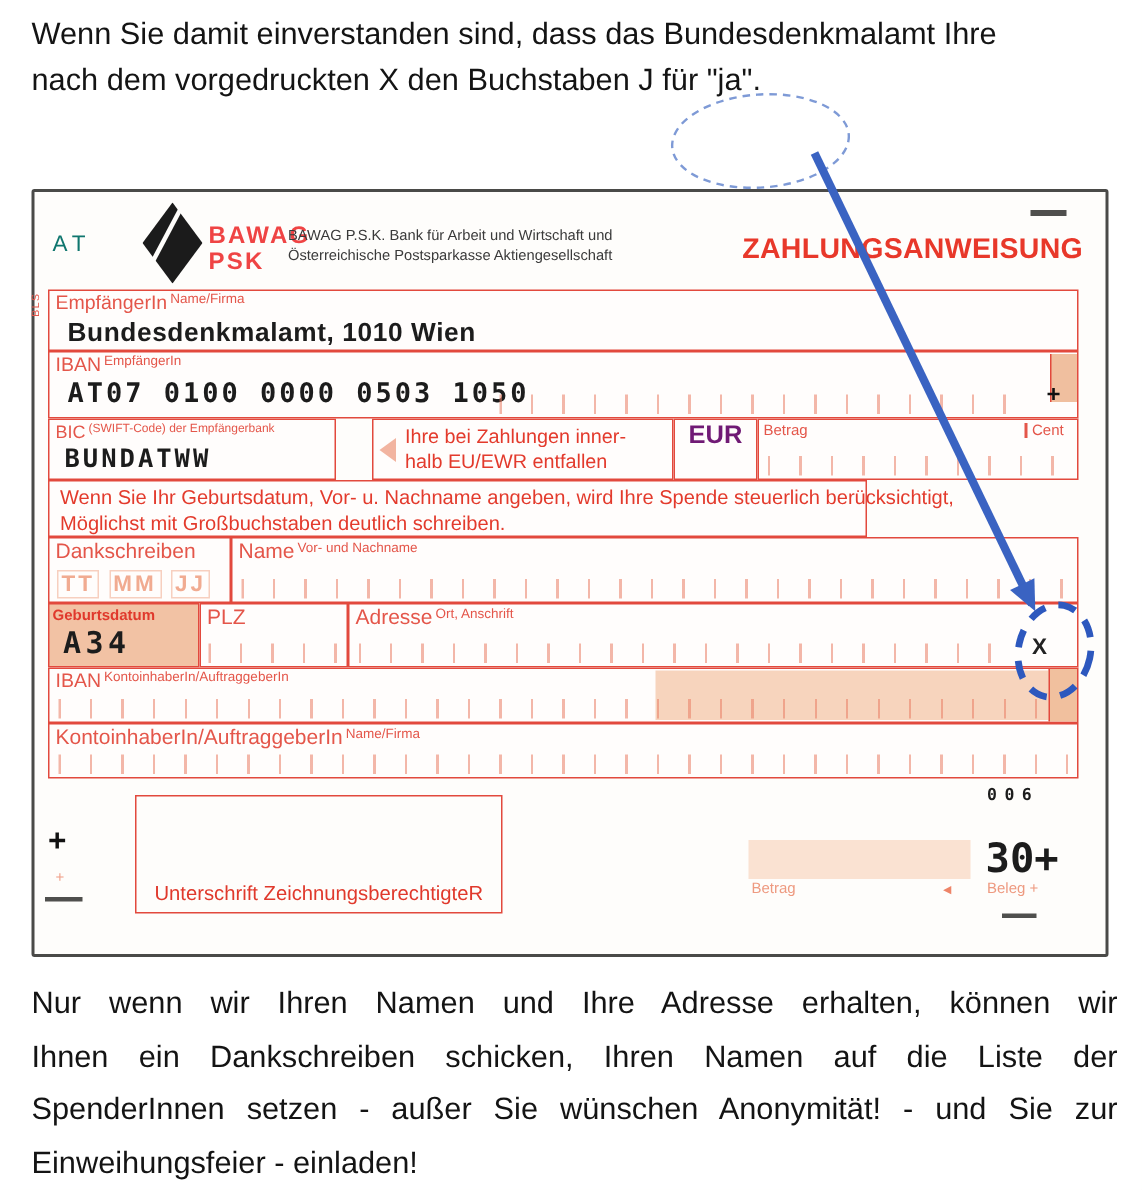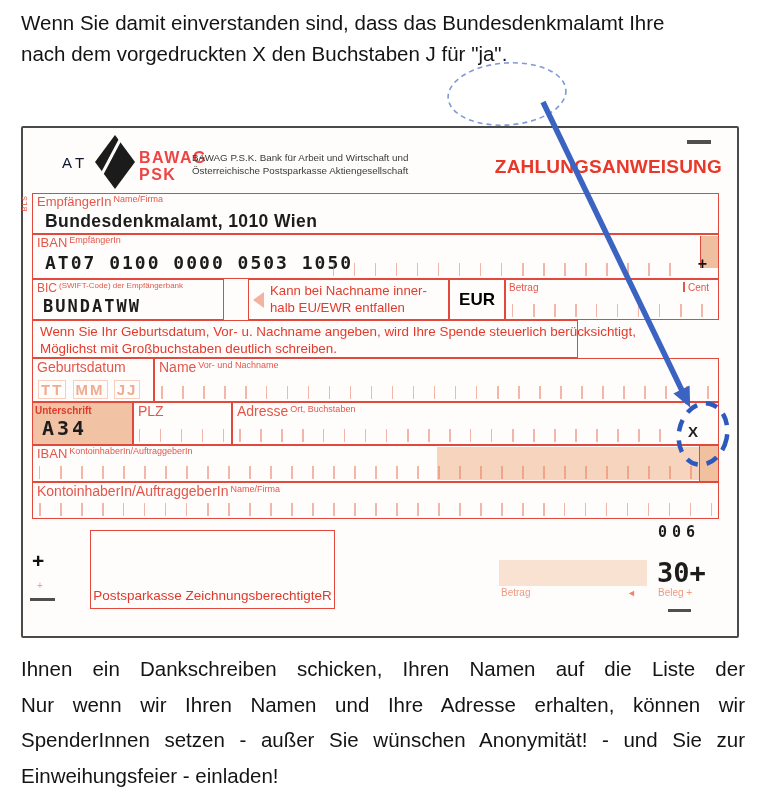--- a/index.html
+++ b/index.html
@@ -30,21 +30,21 @@
 
 <div id="page">
 
   <div class="para" id="para-top" style="top:7px;">
     <span class="ln">Wenn Sie damit einverstanden sind, dass das Bundesdenkmalamt Ihre</span>
     <span class="ln">nach dem vorgedruckten X den Buchstaben J für "ja".</span>
   </div>
 
   <div id="card">
 
-    <div class="val" style="left:12px;top:26px;font-size:15px;letter-spacing:4px;color:#0f172a;margin-left:27px;">AT</div>
+    <div class="val" style="left:12px;top:26px;font-size:15px;letter-spacing:4px;color:#0f766e;">AT</div>
 
     <svg style="position:absolute;left:72px;top:7px;" width="40" height="54" viewBox="0 0 40 54">
       <polygon points="20,0 40,27 20,54 0,27" fill="#1b1b1b"></polygon>
       <line x1="7" y1="39" x2="25" y2="5" stroke="#fefdfb" stroke-width="3"></line>
     </svg>
 
     <div style="position:absolute;left:116px;top:21px;font-weight:bold;font-size:16px;line-height:17px;letter-spacing:1.5px;color:#ef4444;">
       <div>BAWAG</div>
       <div>PSK</div>
     </div>
@@ -74,103 +74,103 @@
     </div>
 
     <div class="fld" style="left:9px;top:151px;width:192px;height:41px;">
       <div class="lbl" style="font-size:12px;"><span>BIC</span><span class="sup" style="font-size:8px;">(SWIFT-Code) der Empfängerbank</span></div>
       <div class="val mono" style="left:10px;top:16px;font-size:17px;letter-spacing:2px;">BUNDATWW</div>
     </div>
 
     <div class="fld" style="left:225px;top:151px;width:201px;height:41px;">
       <div style="position:absolute;left:4px;top:12px;width:0;height:0;border-right:11px solid #f2b4a0;border-top:8px solid transparent;border-bottom:8px solid transparent;"></div>
       <div class="redtext" style="position:absolute;left:21px;top:3px;font-size:13.2px;line-height:16.5px;">
-        <div>Kann bei Nachname inner-</div>
+        <div>Ihre bei Zahlungen inner-</div>
         <div>halb EU/EWR entfallen</div>
       </div>
     </div>
 
     <div class="fld" style="left:426px;top:151px;width:56px;height:41px;text-align:center;">
-      <div style="margin-top:10px;font-size:17px;font-weight:bold;color:#000000;">EUR</div>
+      <div style="margin-top:0;font-size:17px;font-weight:bold;color:#701a75;">EUR</div>
     </div>
 
     <div class="fld" style="left:482px;top:151px;width:214px;height:41px;">
       <div class="lbl" style="font-size:10px;left:3px;">Betrag</div>
       <div style="position:absolute;left:177px;top:2px;width:1.5px;height:10px;background:#e4564a;"></div>
       <div class="lbl" style="left:182px;font-size:10px;">Cent</div>
       <div class="comb" style="left:6px;right:6px;"></div>
     </div>
 
     <div class="fld" style="left:9px;top:192px;width:546px;height:38px;">
       <div class="redtext" style="position:absolute;left:7px;top:2px;font-size:13.4px;line-height:17px;white-space:nowrap;">
         <div>Wenn Sie Ihr Geburtsdatum, Vor- u. Nachname angeben, wird Ihre Spende steuerlich berücksichtigt,</div>
         <div>Möglichst mit Großbuchstaben deutlich schreiben.</div>
       </div>
     </div>
 
     <div class="fld" style="left:9px;top:230px;width:122px;height:44px;">
-      <div class="lbl" style="font-size:14px;">Geburtsdatum</div>
+      <div class="lbl" style="font-size:14px;">Dankschreiben</div>
       <div style="position:absolute;left:5px;bottom:3px;font-size:15px;font-weight:bold;color:rgba(238,150,118,.8);letter-spacing:2px;">
         <span style="border:1px solid rgba(238,150,118,.45);padding:0 2px;">TT</span>
         <span style="border:1px solid rgba(238,150,118,.45);padding:0 2px;">MM</span>
         <span style="border:1px solid rgba(238,150,118,.45);padding:0 2px;">JJ</span>
       </div>
     </div>
     <div class="fld" style="left:131px;top:230px;width:565px;height:44px;">
       <div class="lbl" style="font-size:14px;"><span>Name</span><span class="sup">Vor- und Nachname</span></div>
       <div class="comb" style="left:6px;right:6px;"></div>
     </div>
 
     <div class="fld" style="left:9px;top:274px;width:101px;height:43px;background:#f2c2a4;">
-      <div class="lbl" style="font-size:10px;font-weight:bold;color:#e0392c;left:2px;">Unterschrift</div>
+      <div class="lbl" style="font-size:10px;font-weight:bold;color:#e0392c;left:2px;">Geburtsdatum</div>
       <div class="val mono" style="left:9px;top:13px;font-size:20px;letter-spacing:3px;">A34</div>
     </div>
     <div class="fld" style="left:110px;top:274px;width:99px;height:43px;">
       <div class="lbl" style="font-size:14px;">PLZ</div>
       <div class="comb" style="left:5px;right:5px;"></div>
     </div>
     <div class="fld" style="left:209px;top:274px;width:487px;height:43px;">
-      <div class="lbl" style="font-size:14px;"><span>Adresse</span><span class="sup">Ort, Buchstaben</span></div>
+      <div class="lbl" style="font-size:14px;"><span>Adresse</span><span class="sup">Ort, Anschrift</span></div>
       <div class="comb" style="left:6px;right:45px;"></div>
       <div class="val" style="right:20px;bottom:4px;font-size:15px;font-weight:bold;color:#222;">X</div>
     </div>
 
     <div class="fld" style="left:9px;top:354px;width:687px;height:37px;">
       <div class="lbl" style="font-size:14px;"><span>KontoinhaberIn/AuftraggeberIn</span><span class="sup">Name/Firma</span></div>
       <div class="comb" style="left:6px;right:6px;"></div>
     </div>
 
     <div class="fld" style="left:9px;top:317px;width:687px;height:37px;">
       <div class="shade" style="left:404px;top:1px;bottom:1px;right:19px;"></div>
       <div class="shade" style="right:0;top:0;bottom:0;width:18px;background:#f1c09e;border-left:1.5px solid #e2493d;"></div>
       <div class="lbl"><span>IBAN</span><span class="sup">KontoinhaberIn/AuftraggeberIn</span></div>
       <div class="comb" style="left:6px;right:24px;"></div>
     </div>
 
-    <div class="val mono" style="left:635px;top:395px;font-size:15px;letter-spacing:5px;">006</div>
+    <div class="val mono" style="left:635px;top:395px;font-size:11px;letter-spacing:5px;">006</div>
 
     <div class="val" style="left:9px;top:421px;font-size:21px;font-weight:bold;color:#111;">+</div>
     <div class="val" style="left:14px;top:452px;font-size:10px;color:#f0a08a;">+</div>
     <div class="regmark" style="left:7px;top:470px;width:25px;height:3px;"></div>
 
     <div style="position:absolute;left:67px;top:402px;width:245px;height:79px;border:1.5px solid #e2493d;box-sizing:border-box;">
-      <div style="position:absolute;bottom:5px;width:100%;text-align:center;font-size:13.5px;color:#e0392c;">Postsparkasse ZeichnungsberechtigteR</div>
+      <div style="position:absolute;bottom:5px;width:100%;text-align:center;font-size:13.5px;color:#e0392c;">Unterschrift ZeichnungsberechtigteR</div>
     </div>
 
     <div class="shade" style="left:476px;top:432px;width:148px;height:26px;background:#fae2d2;"></div>
     <div class="val" style="left:478px;top:459px;font-size:10px;color:#ee9a80;">Betrag</div>
     <div class="val" style="left:604px;top:460px;font-size:9px;color:#ee8468;">◄</div>
     <div class="val mono" style="left:634px;top:429px;font-size:27px;">30+</div>
     <div class="val" style="left:635px;top:459px;font-size:10px;color:#ee9a80;">Beleg +</div>
     <div class="regmark" style="left:645px;top:481px;width:23px;height:3px;"></div>
   </div>
 
   <div class="para" id="para-bottom" style="top:651px;">
+    <span class="ln jline">Nur wenn wir Ihren Namen und Ihre Adresse erhalten, können wir</span>
     <span class="ln jline">Ihnen ein Dankschreiben schicken, Ihren Namen auf die Liste der</span>
-    <span class="ln jline">Nur wenn wir Ihren Namen und Ihre Adresse erhalten, können wir</span>
     <span class="ln jline">SpenderInnen setzen - außer Sie wünschen Anonymität! - und Sie zur</span>
     <span class="ln">Einweihungsfeier - einladen!</span>
   </div>
 
   <svg class="overlay" viewBox="0 0 761 793">
     <defs>
       <marker id="ah" markerUnits="userSpaceOnUse" markerWidth="22" markerHeight="22" refX="16" refY="11" orient="auto">
         <path d="M1,2 L21,11 L1,20 Z" fill="#3a63c2"></path>
       </marker>
     </defs>

